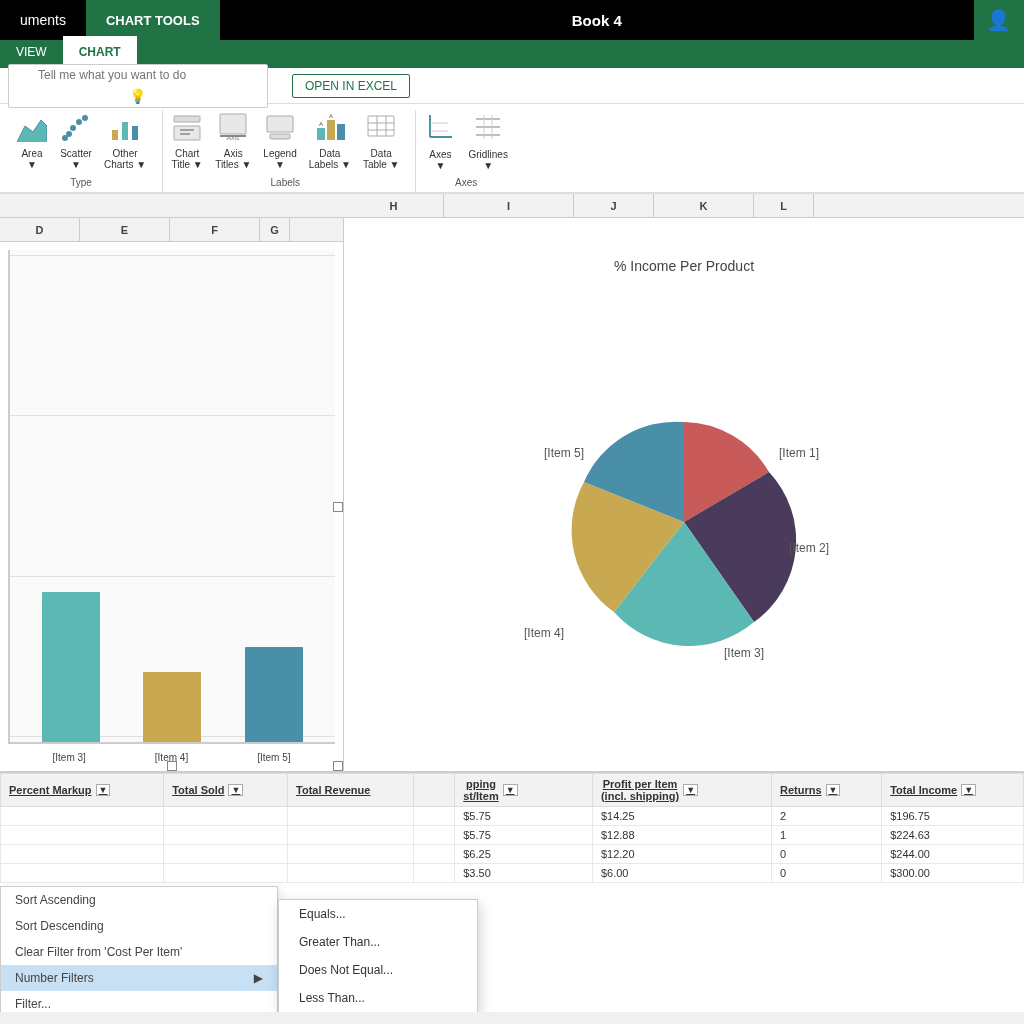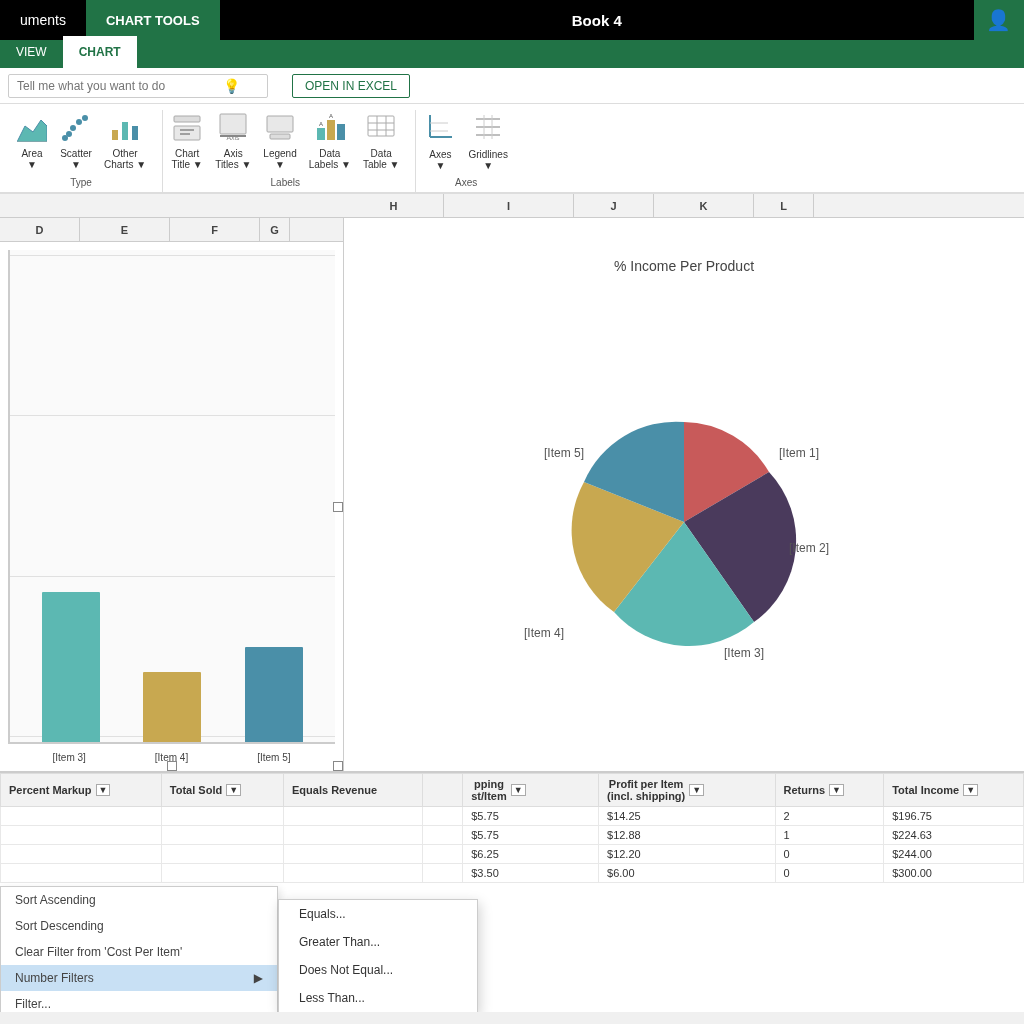--- a/index.html
+++ b/index.html
@@ -86,20 +86,21 @@
     }
     .search-box {
       display: flex;
       align-items: center;
       border: 1px solid #ccc;
       border-radius: 2px;
       padding: 3px 8px;
       width: 260px;
       background: white;
       gap: 6px;
+      flex-direction: column;
     }
     .search-box input {
       border: none;
       outline: none;
       font-size: 12px;
       width: 200px;
       color: #555;
     }
     .search-lightbulb { color: #f0c040; font-size: 14px; }
     .open-excel-btn {
@@ -246,20 +247,21 @@
       font-size: 9px;
       margin-left: 2px;
       border: 1px solid #aaa;
       padding: 0 2px;
       background: white;
     }
     .filter-header {
       display: flex;
       align-items: center;
       gap: 2px;
+      text-decoration: underline;
     }
 
     
     .context-menu {
       position: absolute;
       left: 278px;
       top: 126px;
       background: white;
       border: 1px solid #ccc;
       box-shadow: 2px 4px 12px rgba(0,0,0,0.18);
@@ -573,21 +575,21 @@
               Percent Markup <span class="dropdown-arrow">▼</span>
             </div>
           </th>
           <th style="width:90px;">
             <div class="filter-header">
               Total Sold <span class="dropdown-arrow">▼</span>
             </div>
           </th>
           <th style="width:90px;">
             <div class="filter-header">
-              Equals Revenue
+              Total Revenue
             </div>
           </th>
           <th style="width:30px;"></th>
           <th style="width:100px;">
             <div class="filter-header">
               pping<br>st/Item <span class="dropdown-arrow">▼</span>
             </div>
           </th>
           <th style="width:130px;">
             <div class="filter-header">

